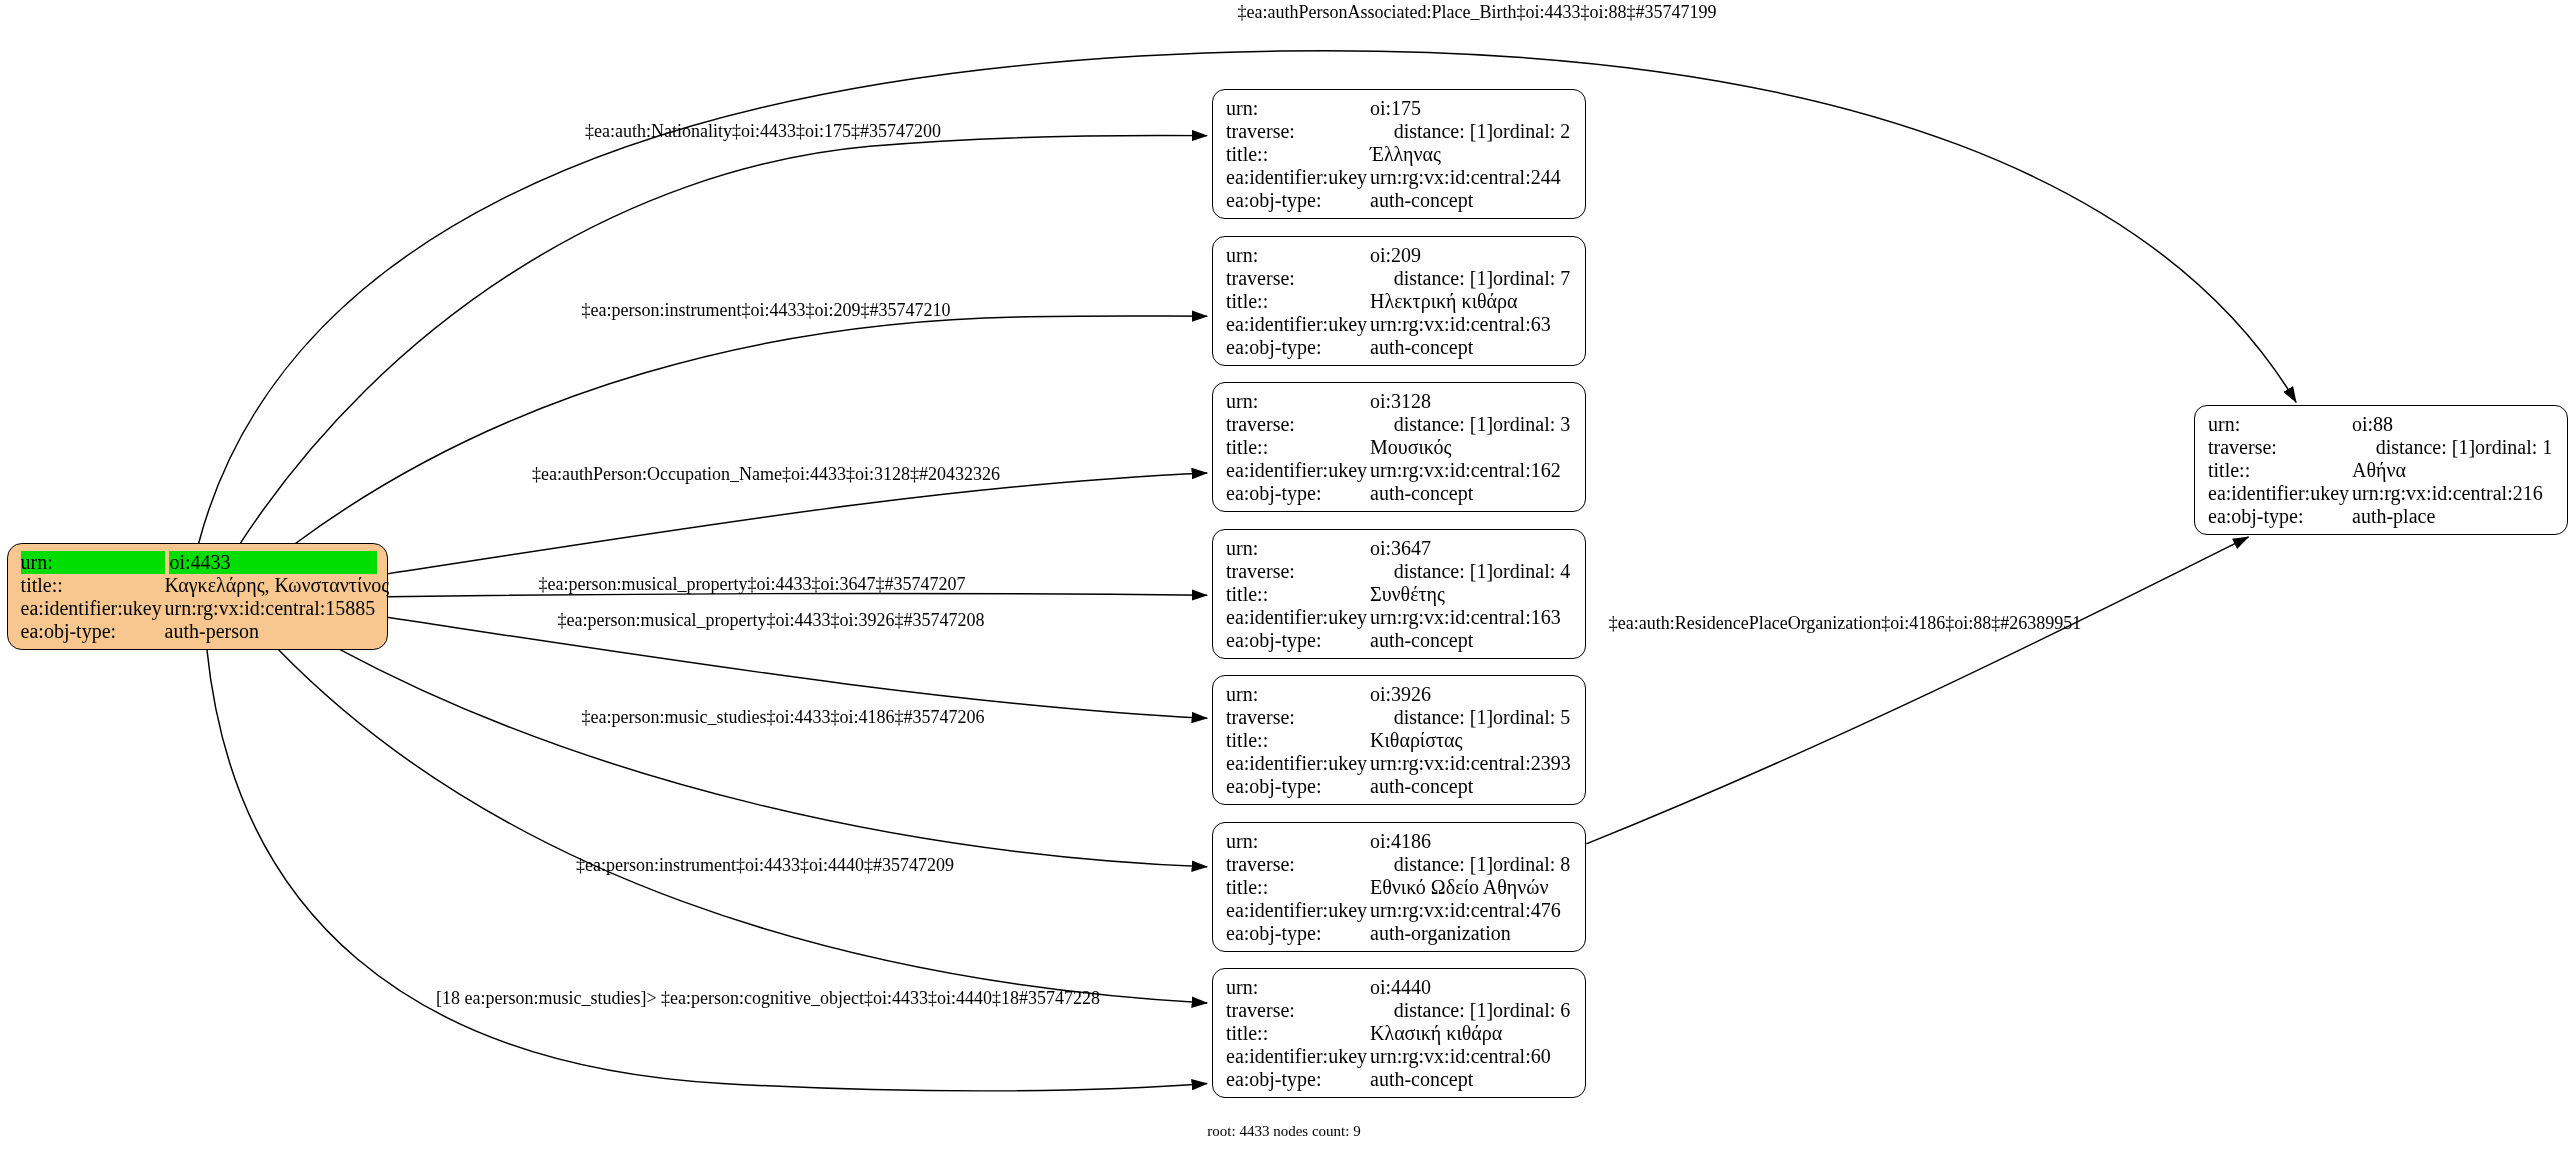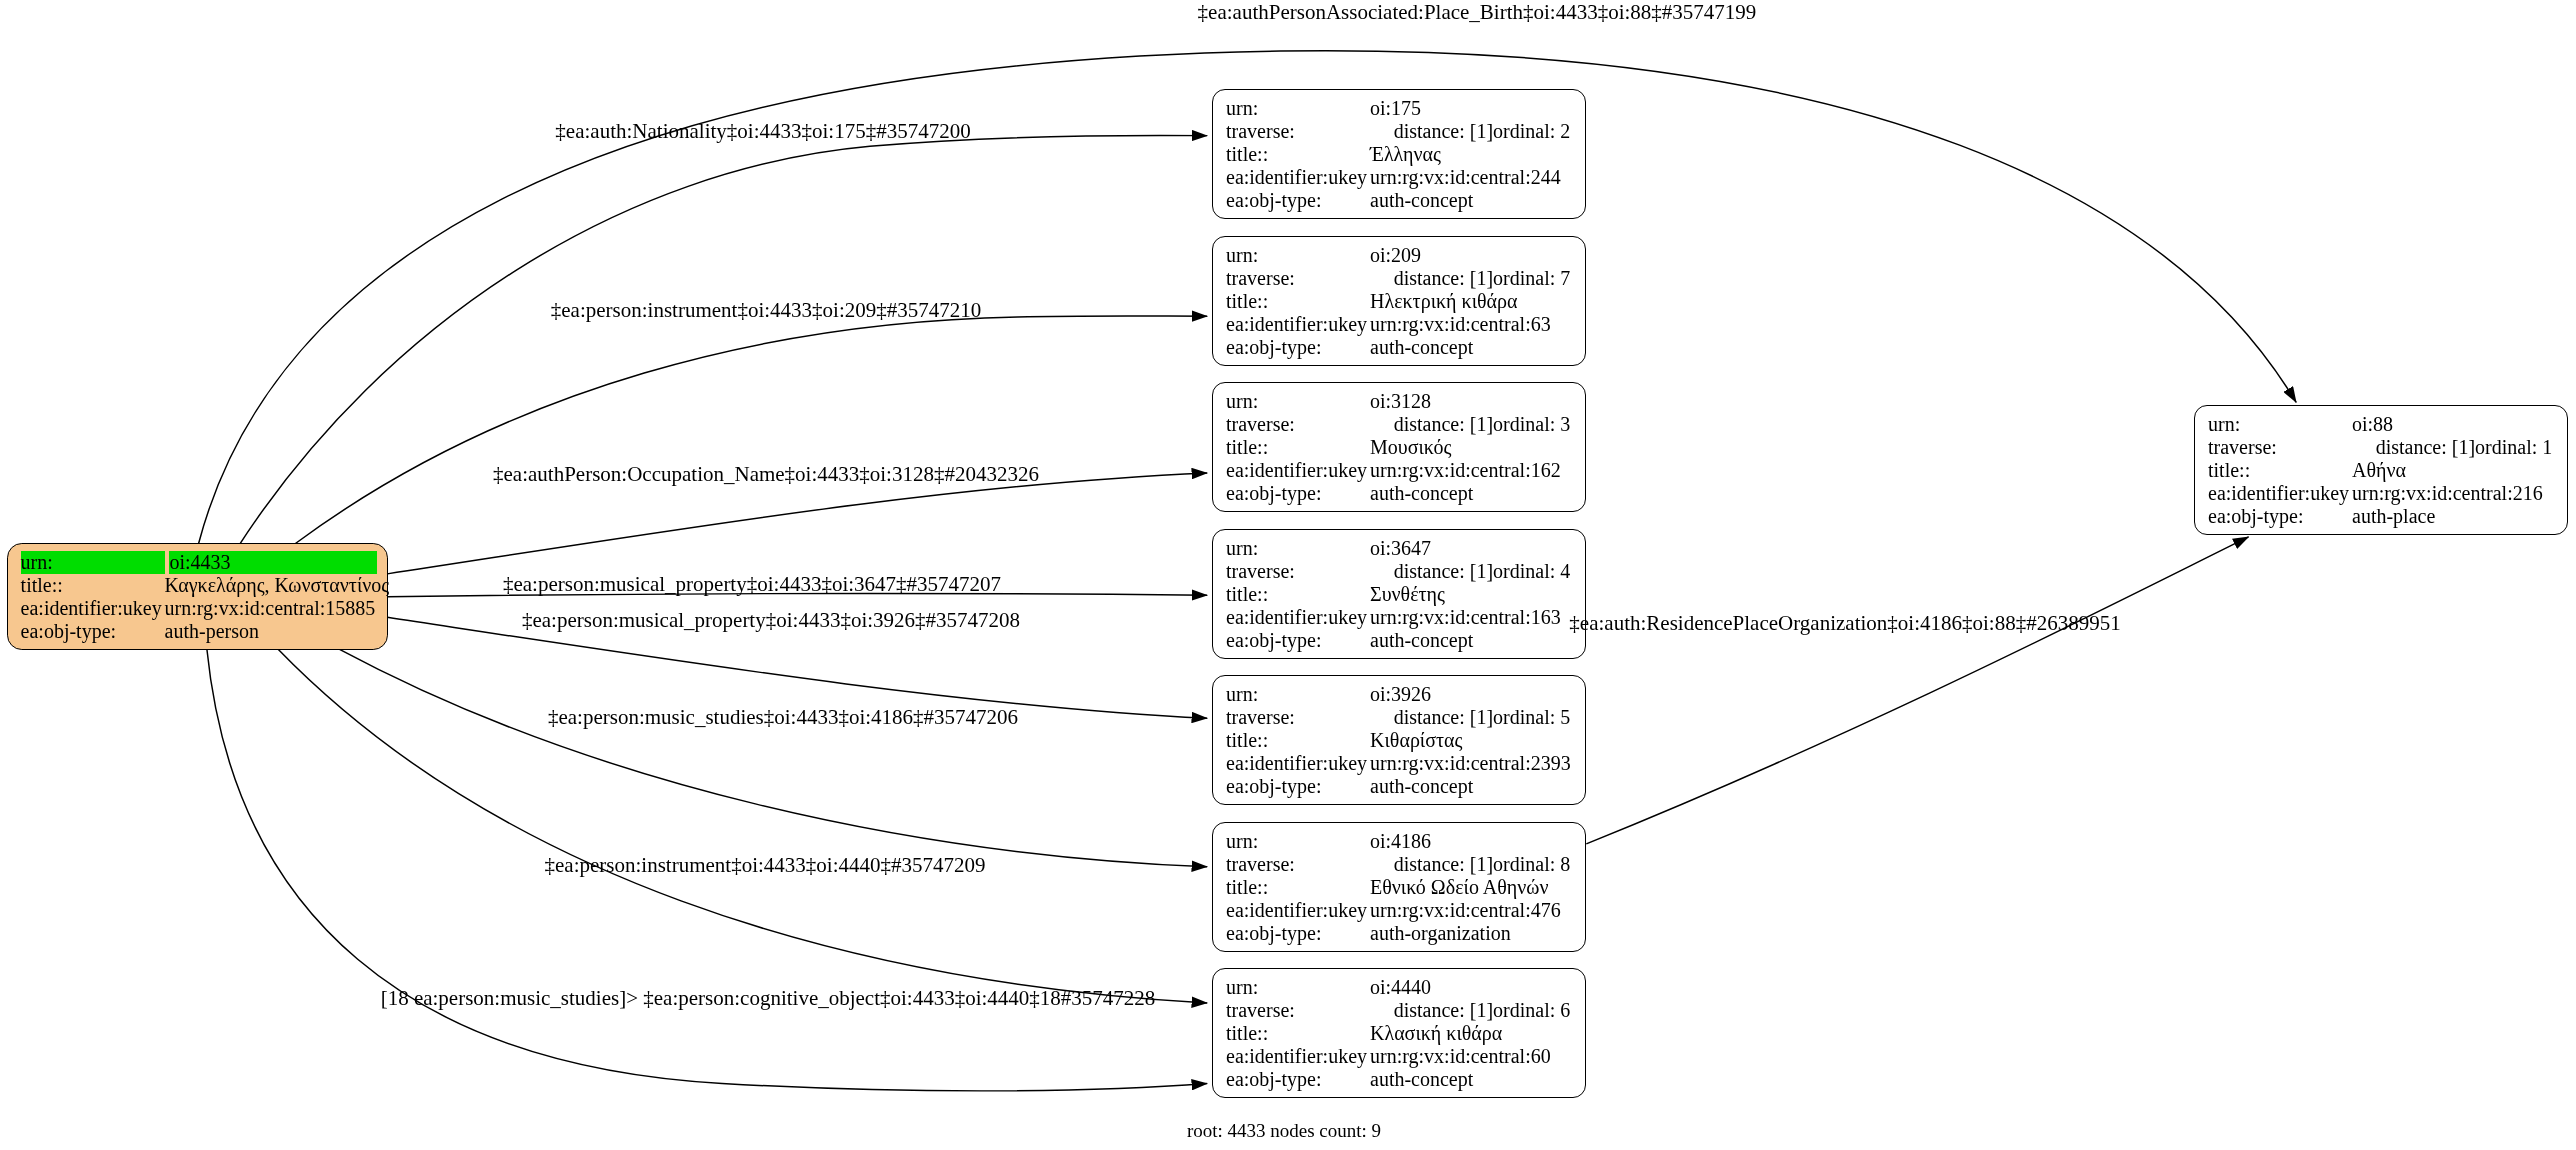--- a/index.html
+++ b/index.html
@@ -27,27 +27,27 @@
   .kv .k { flex: 0 0 144px; white-space: nowrap; }
   .kv .v { flex: 1 1 auto; white-space: nowrap; display: flex; justify-content: flex-start; }
   .kv .v.split { justify-content: flex-end; padding-right: 4.9px; }
   .kv.hl .k { background: var(--hl, #00dd00); margin-right: 4.9px; }
   .kv.hl .v { background: var(--hl, #00dd00); }
 
   .edge-label {
     position: absolute; z-index: 4;
     transform: translate(-50%, -50%);
     white-space: nowrap;
-    font-size: 21px;
+    font-size: 18px;
   }
   .caption {
     position: absolute; z-index: 4;
     transform: translate(-50%, -50%);
     white-space: nowrap;
-    font-size: 19px;
+    font-size: 15px;
   }
 </style>
 </head>
 <body>
 
 <svg id="edge-layer" width="2576" height="1151" viewBox="0 0 3139 1402">
   <defs>
     <marker id="arrow" markerUnits="userSpaceOnUse" markerWidth="20" markerHeight="14" viewBox="0 0 20 14" refX="19" refY="7" orient="auto">
       <path d="M0,0 L20,7 L0,14 z" fill="#000"></path>
     </marker>

